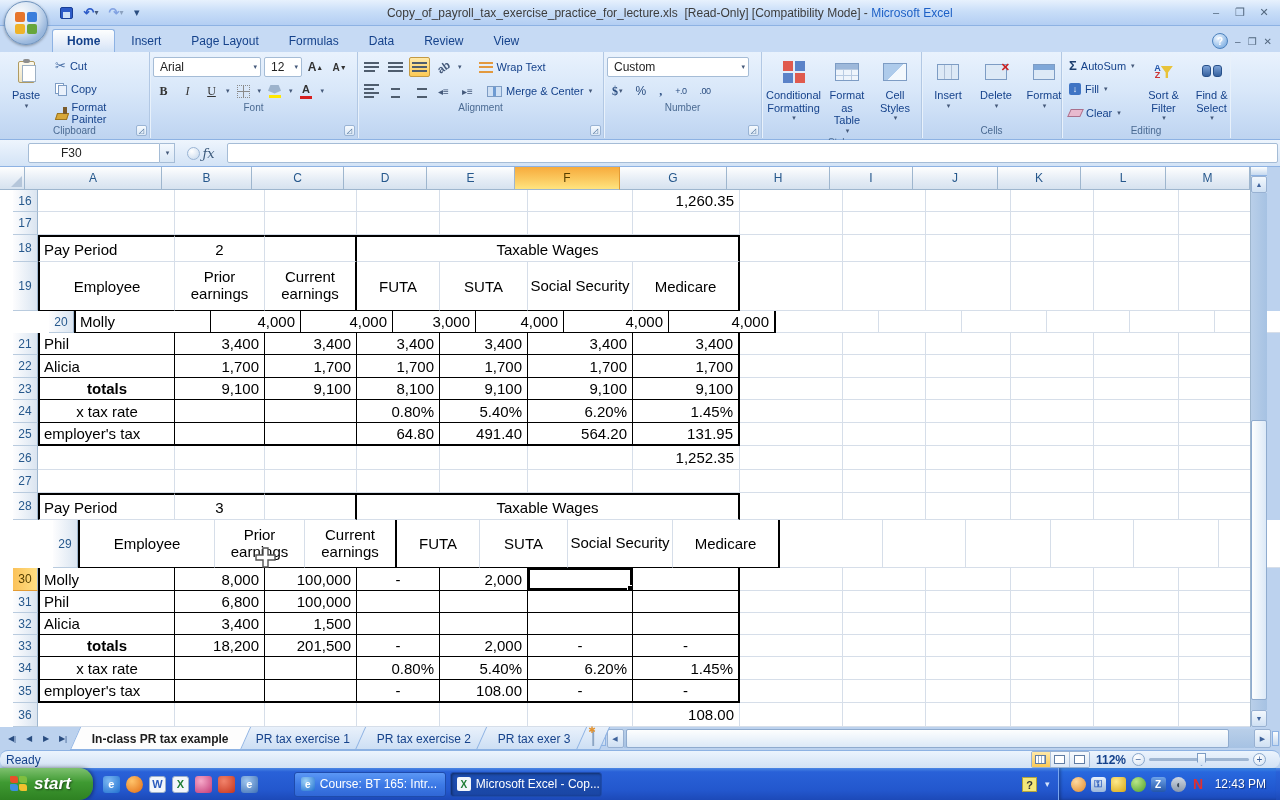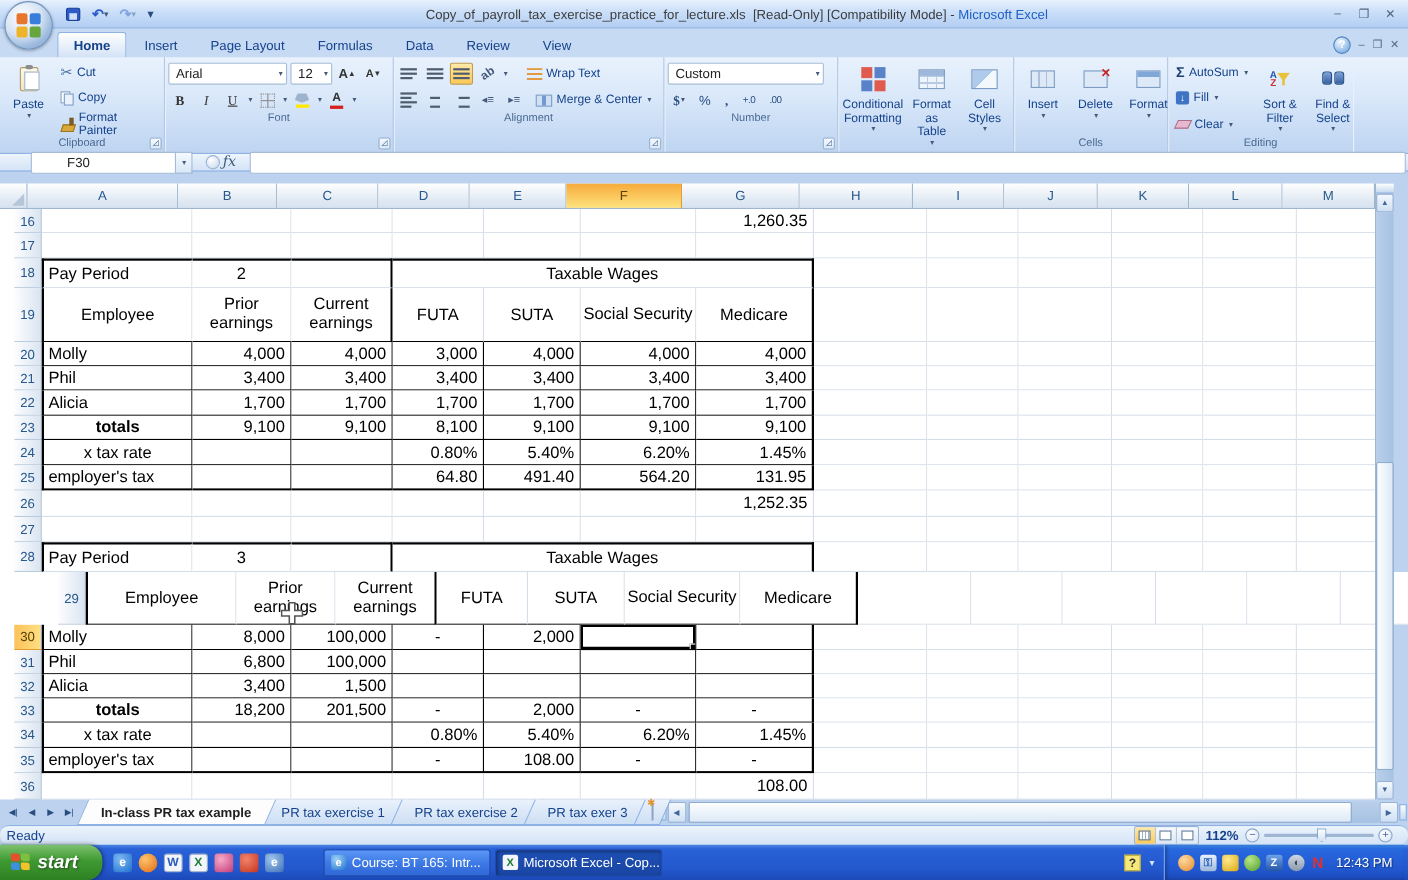--- a/index.html
+++ b/index.html
@@ -132,21 +132,21 @@
   .ico-fill { width:12px; height:12px; background:#3f74c4; color:#fff; font-size:9px; line-height:12px; text-align:center; border-radius:2px; }
   .ico-clear { width:13px; height:8px; background:#e8b9ce; border:1px solid #a9708c; transform:skewX(-25deg); }
   .ico-az { display:flex; flex-direction:column; line-height:.8; font-size:9px; font-weight:bold; }
   .ico-az .a { color:#2255aa; } .ico-az .z { color:#cc3333; }
   .ico-funnel { width:12px; height:12px; background:#e8c33a; clip-path:polygon(0 0,100% 0,60% 55%,60% 100%,40% 100%,40% 55%); }
   .ico-bino { position:relative; width:20px; height:14px; }
   .ico-bino i { position:absolute; width:9px; height:12px; background:linear-gradient(#7da3d8,#36619e); border-radius:3px; border:1px solid #27508a; }
   .ico-bino i:nth-child(1){ left:0; } .ico-bino i:nth-child(2){ right:0; }
 
   
-  .fbar { position:absolute; top:140px; left:0; right:0; height:16px; background:linear-gradient(#eef5fd,#d3e3f6);
+  .fbar { position:absolute; top:140px; left:0; right:0; height:27px; background:linear-gradient(#eef5fd,#d3e3f6);
     border-bottom:1px solid #8db2e3; display:flex; align-items:center; padding:0 2px 0 28px; }
   .namebox { width:132px; height:20px; background:#fff; border:1px solid #a5bcd6; border-radius:2px 0 0 2px;
     font-size:12px; color:#222; display:flex; align-items:center; padding-left:32px; }
   .namedrop { width:15px; height:20px; background:linear-gradient(#f4f9fe,#d9e7f6); border:1px solid #a5bcd6; border-left:none;
     display:flex; align-items:center; justify-content:center; }
   .fx-area { width:52px; display:flex; align-items:center; justify-content:center; gap:2px; }
   .fx-circle { width:13px; height:13px; border-radius:50%; background:radial-gradient(circle at 35% 30%,#fff,#c3d6ec); border:1px solid #9ab4d4; }
   .fx { font-family:"DejaVu Serif",serif; font-style:italic; font-size:13px; color:#3c5a7c; }
   .finput { flex:1; height:20px; background:#fff; border:1px solid #a5bcd6; border-radius:2px; }
 
@@ -672,21 +672,21 @@
           <div class="cell ac bbn">SUTA</div>
           <div class="cell ac bbn wrap ac">Social Security</div>
           <div class="cell ac bbn brk">Medicare</div>
           <div class="cell ar"></div>
           <div class="cell ar"></div>
           <div class="cell ar"></div>
           <div class="cell ar"></div>
           <div class="cell ar"></div>
           <div class="cell ar"></div>
         </div>
-        <div class="srow" style="grid-template-columns: 25px 137px 90px 92px 83px 88px 105px 107px 103px 83px 85px 83px 85px 84px; height: 22px;">
+        <div class="srow" style="grid-template-columns: 25px 137px 90px 92px 83px 88px 105px 107px 103px 83px 85px 83px 85px 84px; height: 22px; margin-left: 36px;">
           <div class="rh">20</div>
           <div class="cell al bbn blk brn">Molly</div>
           <div class="cell ar bbn brn">4,000</div>
           <div class="cell ar bbn brn">4,000</div>
           <div class="cell ar bbn brn">3,000</div>
           <div class="cell ar bbn brn">4,000</div>
           <div class="cell ar bbn brn">4,000</div>
           <div class="cell ar bbn brk">4,000</div>
           <div class="cell ar"></div>
           <div class="cell ar"></div>

